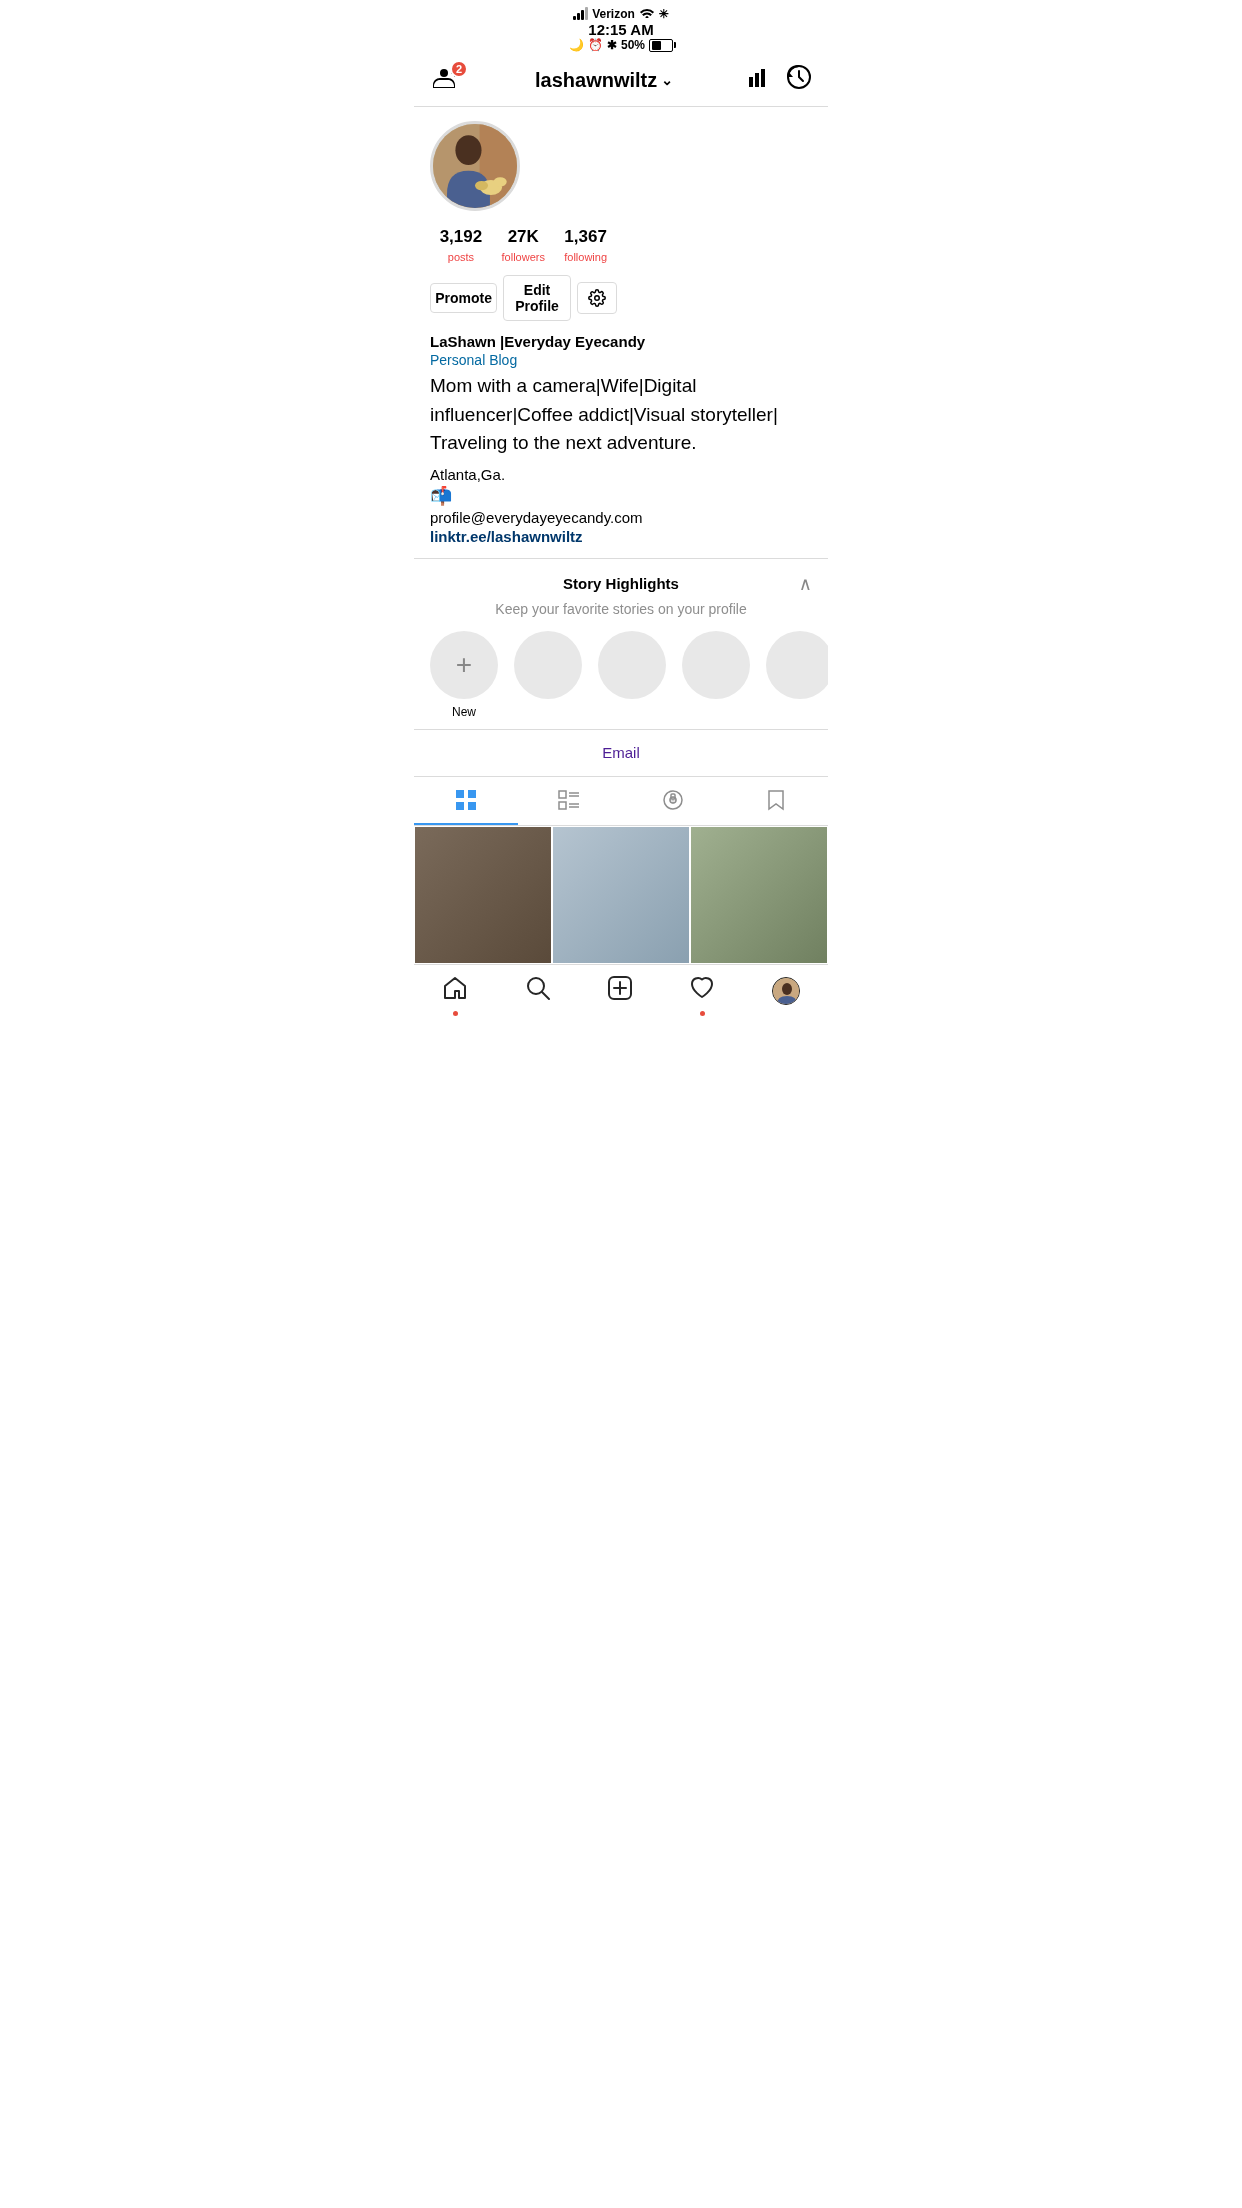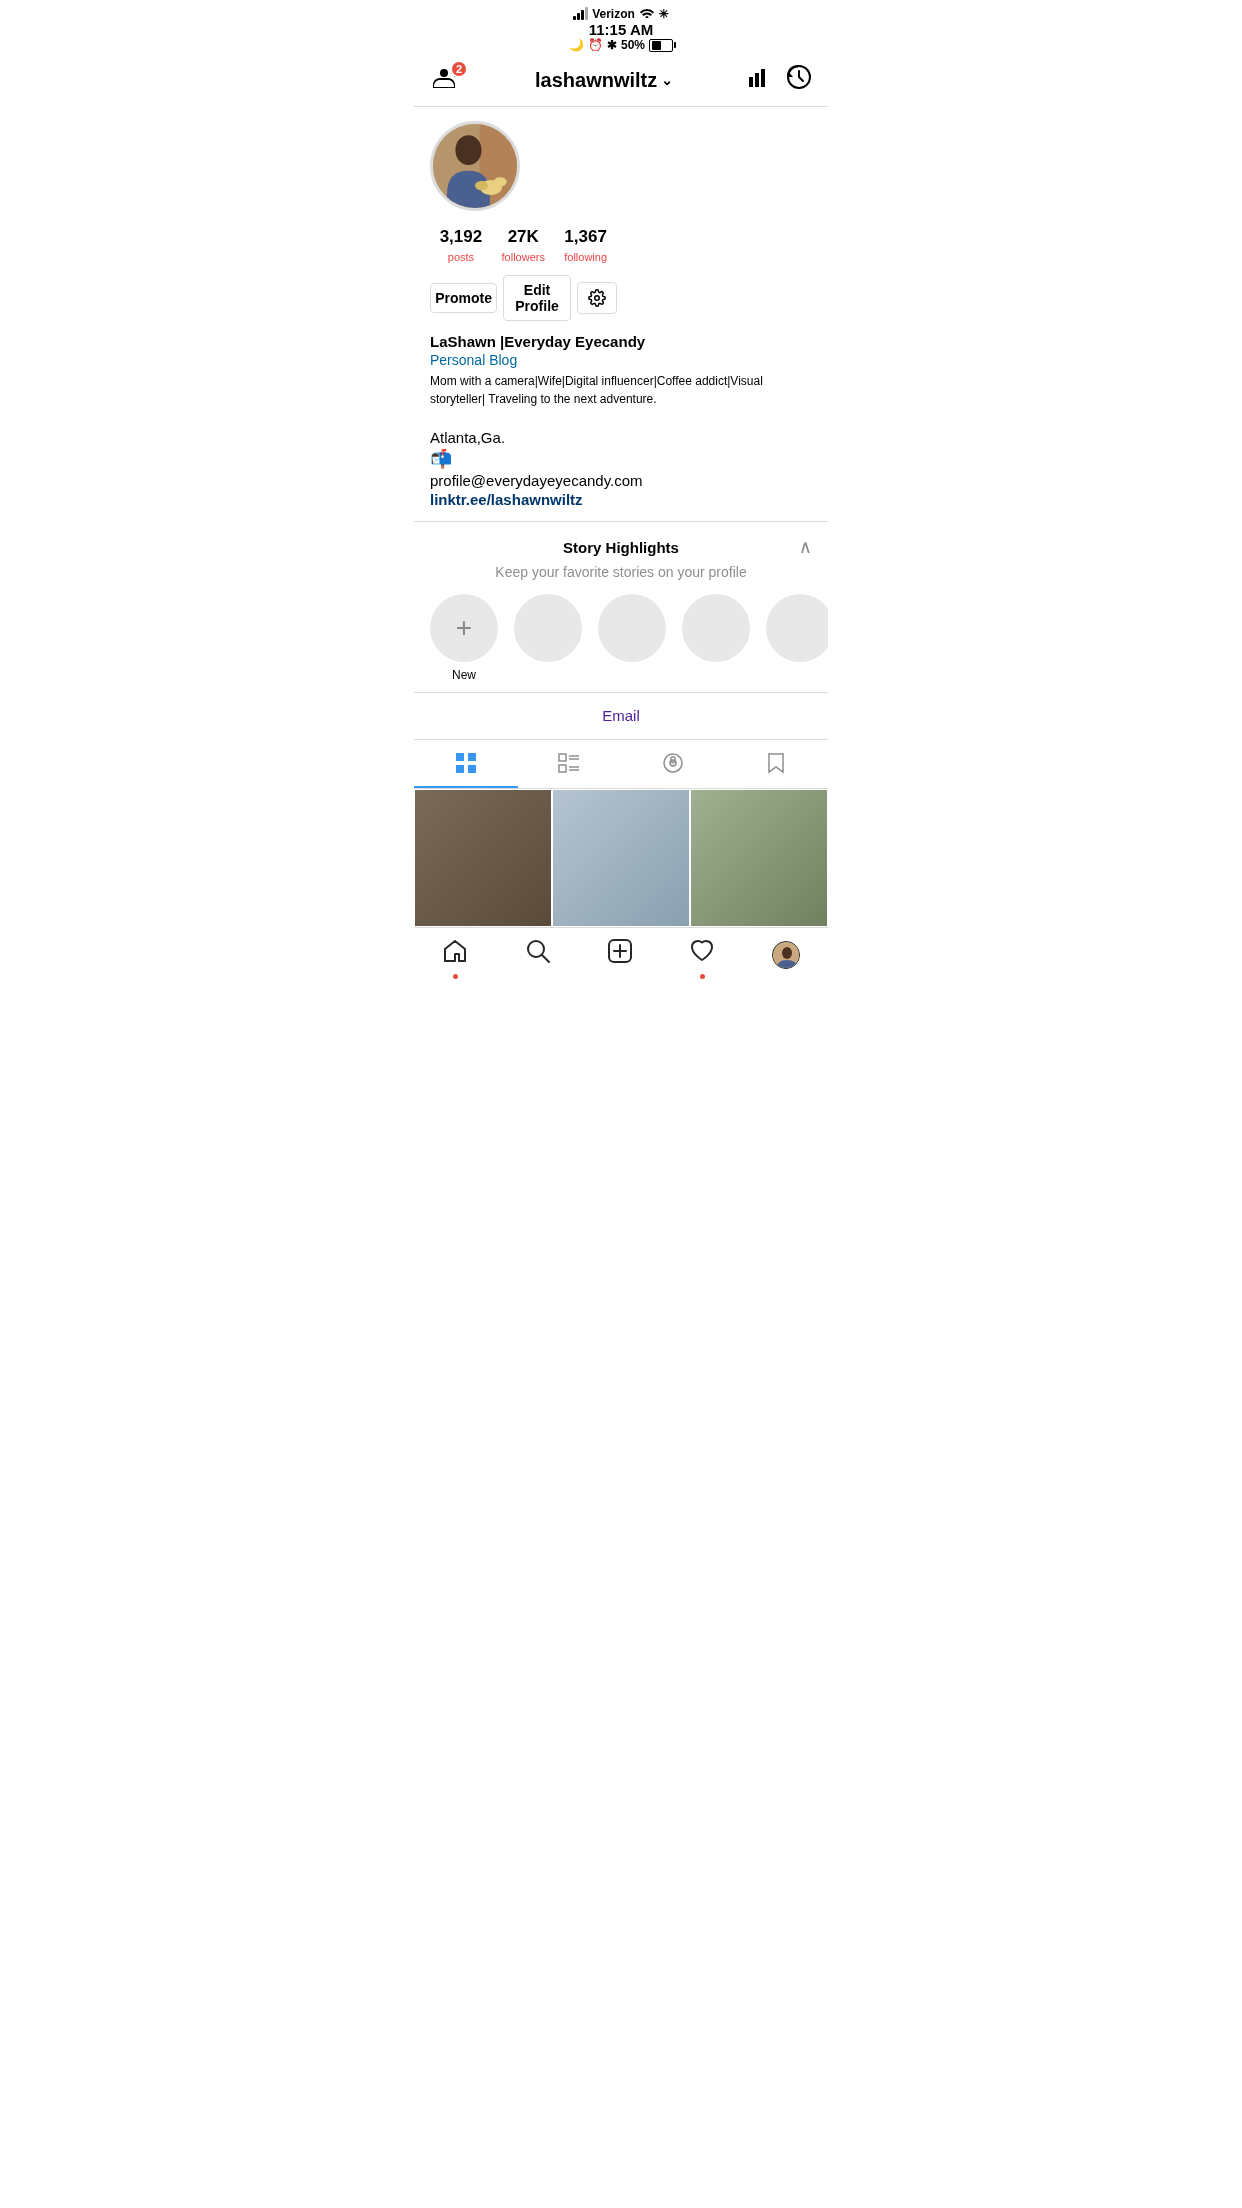--- a/index.html
+++ b/index.html
@@ -147,23 +147,23 @@
       font-size: 15px;
       font-weight: 700;
       margin-bottom: 2px;
     }
     .profile-category {
       font-size: 14px;
       color: #0369a1;
       margin-bottom: 4px;
     }
     .profile-bio {
-      font-size: 12px;
+      font-size: 19px;
       line-height: 1.5;
-      margin-bottom: 21px;
+      margin-bottom: 8px;
     }
     .profile-location {
       font-size: 15px;
       margin-bottom: 2px;
     }
     .profile-emoji { font-size: 18px; margin-bottom: 2px; display: block; }
     .profile-email {
       font-size: 15px;
       color: #000;
       margin-bottom: 2px;
@@ -314,21 +314,21 @@
       <span style="height:13px; background:#aaa;"></span>
     </div>
     <span>Verizon</span>
     <span>
       <svg width="16" height="12" viewBox="0 0 16 12">
           <path d="M8 10a1.5 1.5 0 110 3 1.5 1.5 0 010-3zm0-3.5a6.5 6.5 0 014.95 2.1l-1.5 1.5A4.5 4.5 0 008 8.5a4.5 4.5 0 00-3.45 1.6L3.05 8.6A6.5 6.5 0 018 6.5zm0-3.5a10 10 0 017.07 2.93L13.6 7.4A8 8 0 008 5a8 8 0 00-5.6 2.4L.93 5.93A10 10 0 018 3z" fill="#000"></path>
         </svg>
     </span>
     <span>✳</span>
   </div>
-  <div class="status-center">11:15 AM</div>
+  <div class="status-center">12:15 AM</div>
   <div class="status-right">
     <span>🌙</span>
     <span>⏰</span>
     <span>✱</span>
     <span>50%</span>
     <div class="battery-icon">
       <div class="battery-fill"></div>
     </div>
   </div>
 </div>

